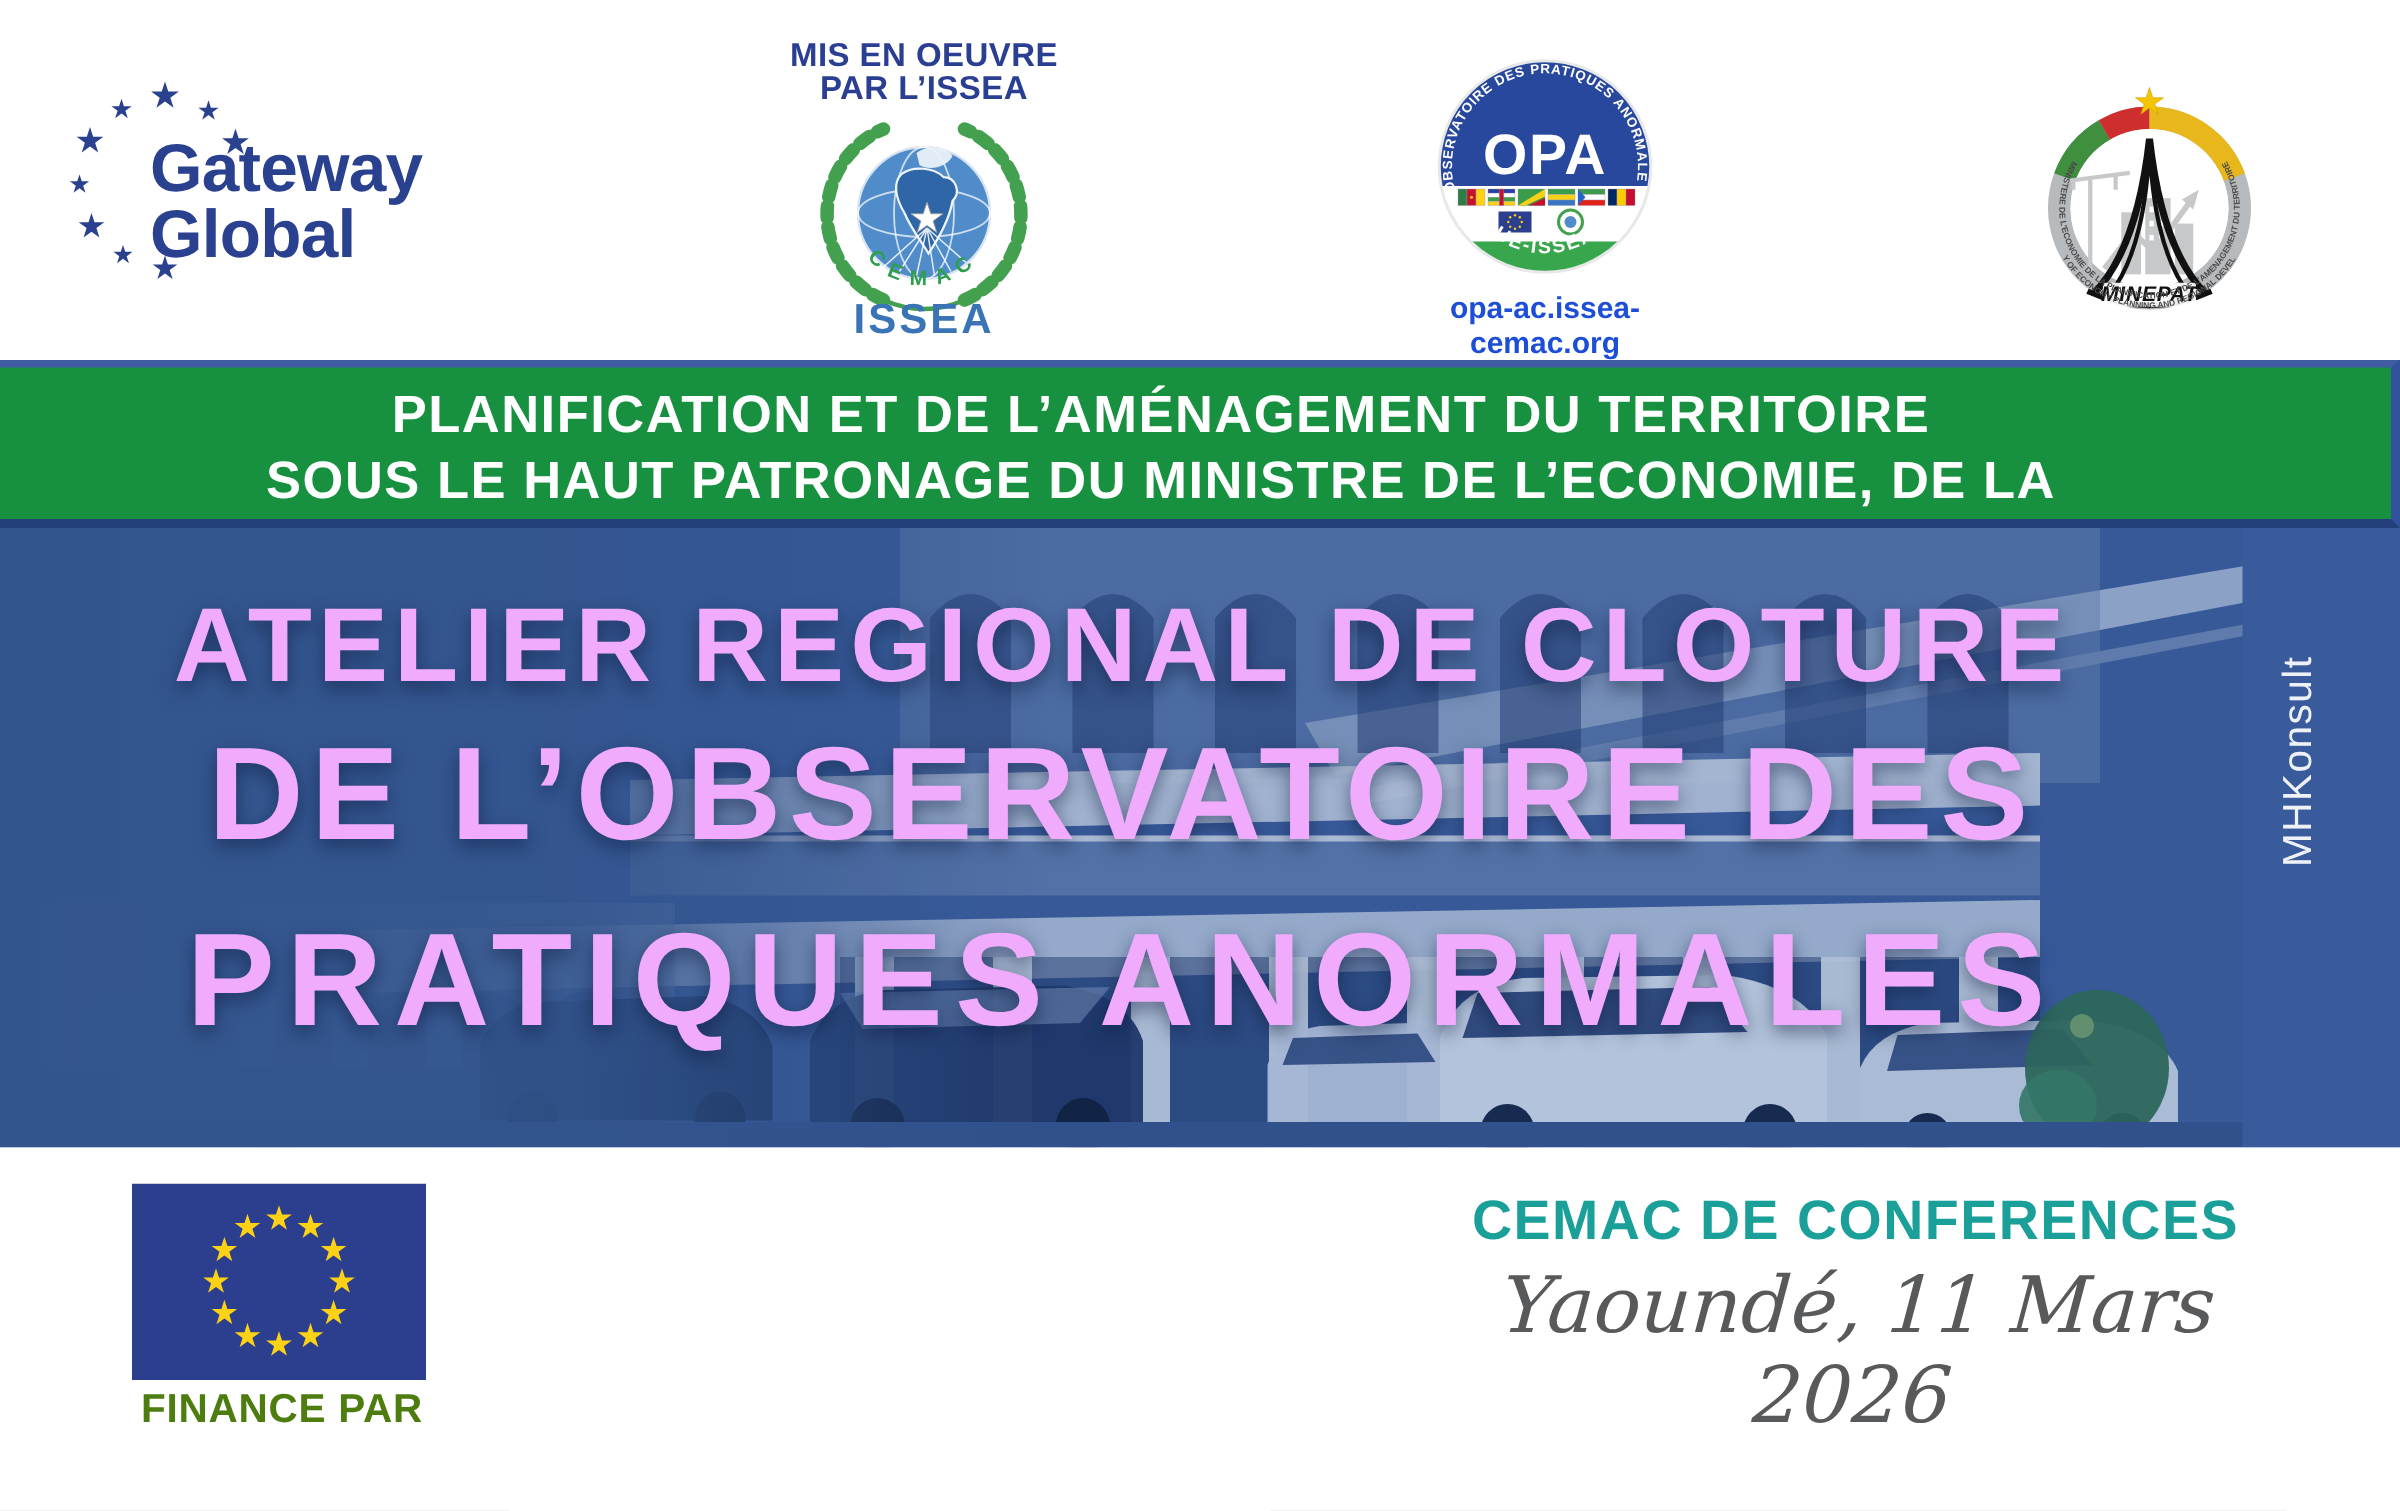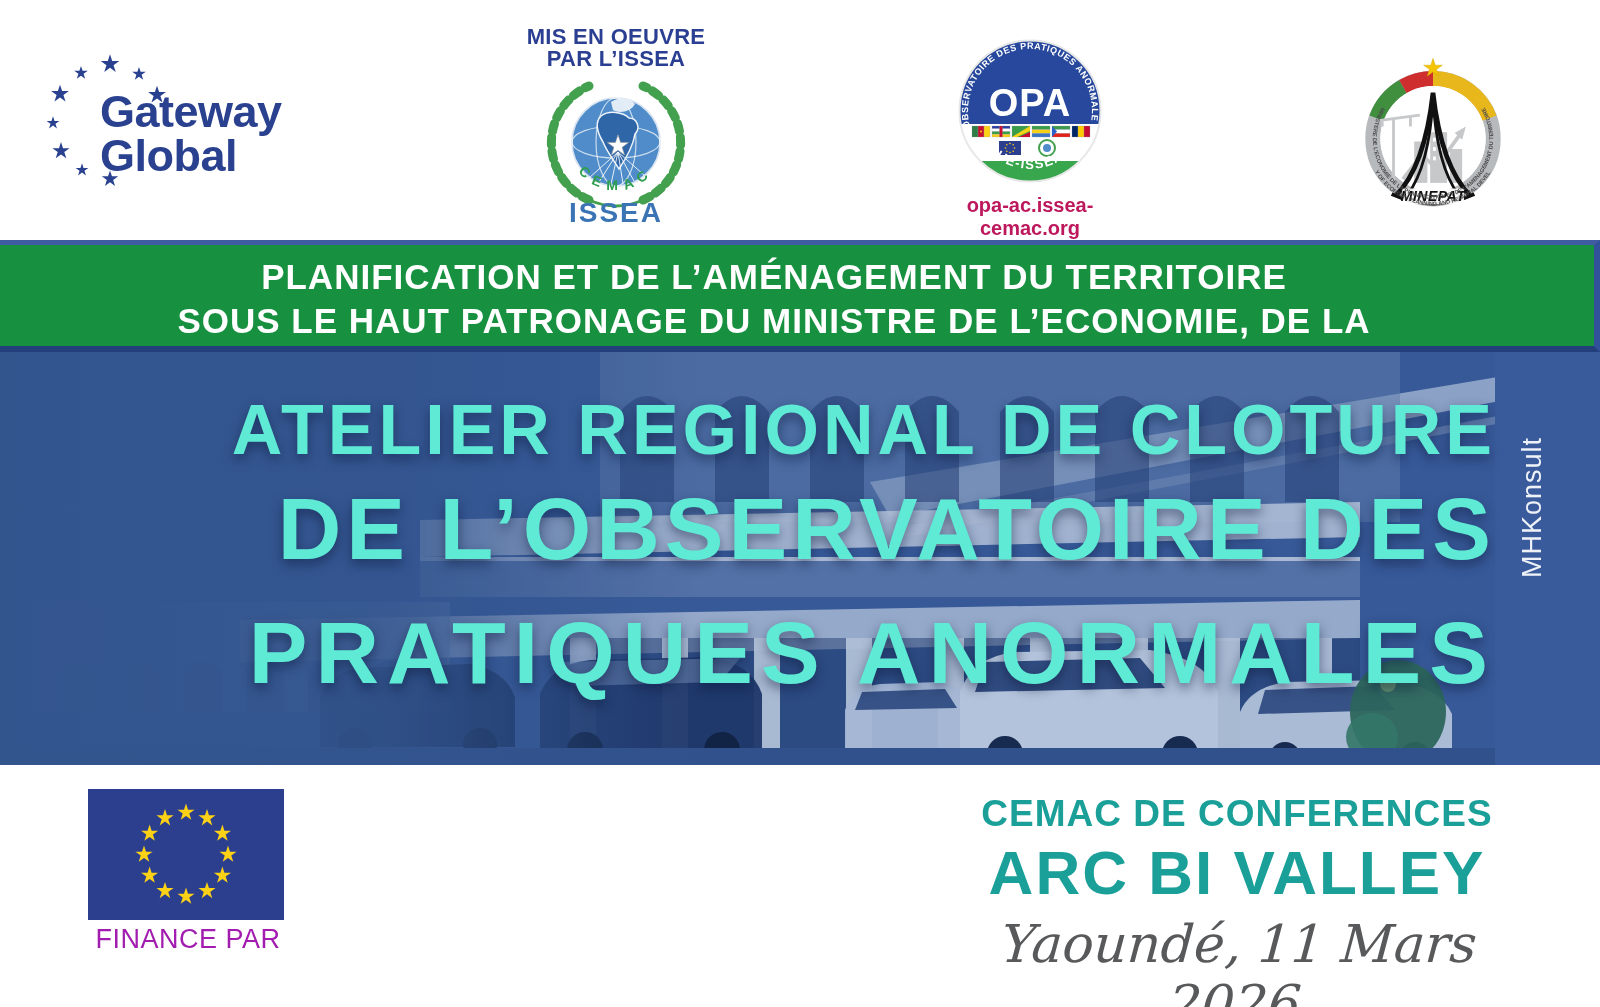--- a/index.html
+++ b/index.html
@@ -13,48 +13,48 @@
   .gg-text{position:absolute;left:60px;top:38px;color:#2a4190;font-weight:bold;
            font-size:45px;line-height:0.98;letter-spacing:-0.5px;}
   .gg-text span{display:block;}
 
   .issea-block{position:absolute;left:488px;top:26px;width:256px;text-align:center;}
   .issea-caption{color:#2b3f92;font-weight:800;font-size:22px;line-height:1.0;letter-spacing:0.3px;}
   .issea-caption span{display:block;}
   .issea-emblem{margin-top:2px;}
 
   .opa-block{position:absolute;left:930px;top:36px;width:200px;text-align:center;}
-  .opa-url{margin-top:4px;color:#be185d;font-weight:bold;font-size:20px;}
+  .opa-url{margin-top:4px;color:#1d4ed8;font-weight:bold;font-size:20px;}
 
   .minepat-block{position:absolute;left:1348px;top:40px;width:180px;}
 
   
   .green-band{position:absolute;left:0;top:240px;width:1600px;height:112px;box-sizing:border-box;
               background:#179140;border-top:5px solid #3f5ca1;border-bottom:6px solid #24407c;
               border-right:6px solid #31519a;text-align:center;color:#fff;font-weight:800;
               padding-top:10px;padding-right:46px;}
   .green-band .line{font-size:35px;line-height:1.27;letter-spacing:1px;}
 
   
   .blue-section{position:absolute;left:0;top:352px;width:1600px;height:413px;background:#3a5c9c;overflow:hidden;}
   .photo-svg{position:absolute;left:0;top:0;}
-  .main-title{position:absolute;left:0;right:104px;top:38px;text-align:right;color:#5eead4;
+  .main-title{position:absolute;left:0;right:104px;top:38px;text-align:center;color:#f0abfc;
               font-weight:800;text-shadow:0 5px 12px rgba(10,22,55,0.5);z-index:3;}
   .main-title .t1{font-size:70px;letter-spacing:4px;}
   .main-title .t2{font-size:88px;letter-spacing:5px;margin-top:8px;}
   .main-title .t3{font-size:88px;letter-spacing:8px;margin-top:22px;}
   .credit-vertical{position:absolute;left:1452px;top:140px;width:160px;text-align:center;
                    transform:rotate(-90deg);color:#eef2f8;font-size:27px;letter-spacing:1px;
                    font-weight:400;z-index:4;}
 
   
   .bottom-band{position:absolute;left:0;top:765px;width:1600px;height:242px;background:#fff;}
   .eu-flag{position:absolute;left:88px;top:24px;}
-  .eu-caption{position:absolute;left:10px;top:160px;width:356px;text-align:center;color:#a21caf;
-              font-weight:400;font-size:27px;line-height:1.1;letter-spacing:0.5px;}
+  .eu-caption{position:absolute;left:10px;top:160px;width:356px;text-align:center;color:#4d7c0f;
+              font-weight:700;font-size:27px;line-height:1.1;letter-spacing:0.5px;}
   .eu-caption span{display:block;}
   .venue-block{position:absolute;left:930px;top:28px;width:614px;text-align:center;}
   .venue-hall{color:#1aa099;font-weight:800;font-size:37px;letter-spacing:1px;}
   .venue-name{color:#1aa099;font-weight:800;font-size:62px;letter-spacing:2px;margin-top:2px;}
   .venue-date{color:#58595b;font-family:"DejaVu Serif",serif;font-style:italic;font-size:52px;
               margin-top:6px;transform:skewX(-4deg);}
 </style>
 </head>
 <body>
 
@@ -335,18 +335,17 @@
         <use href="#star5" transform="translate(61.6,44.5) scale(1.2)"></use>
         <use href="#star5" transform="translate(77,29.1) scale(1.2)"></use>
       </g>
     </svg>
     <div class="eu-caption">
       <span>FINANCE PAR</span>
     </div>
 
     <div class="venue-block">
       <div class="venue-hall">CEMAC DE CONFERENCES</div>
-      <div class="venue-name">ARC BI VALLEY</div>
       <div class="venue-date">Yaoundé, 11 Mars 2026</div>
     </div>
   </div>
 
 </div>
 
 </body></html>

